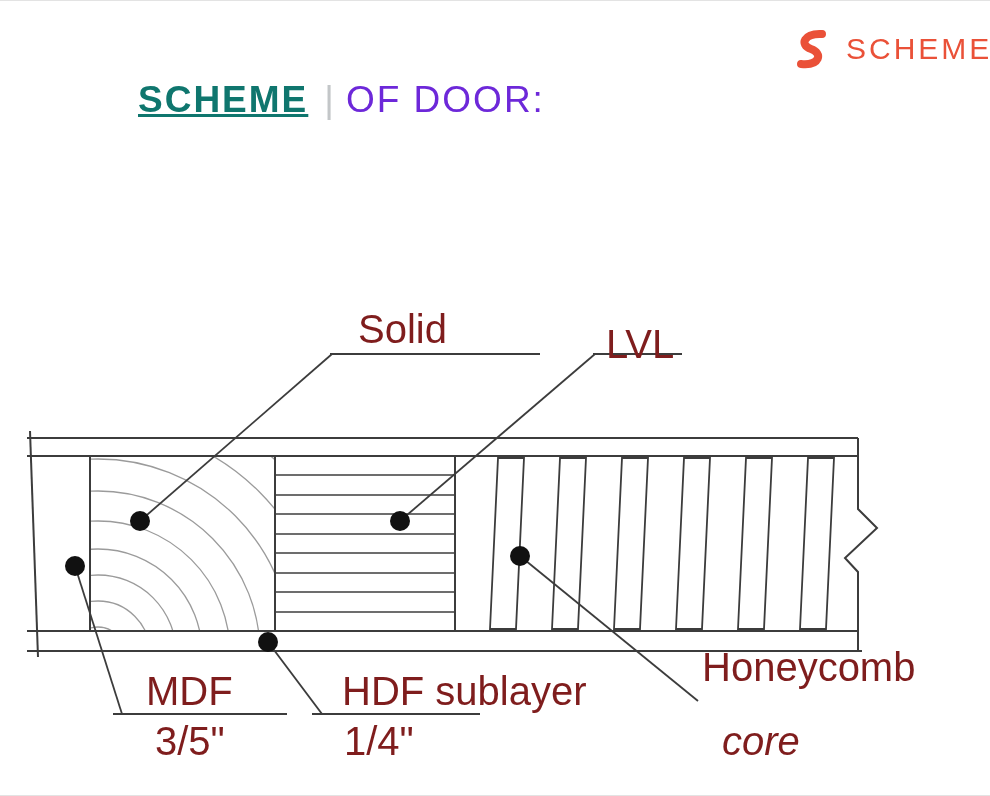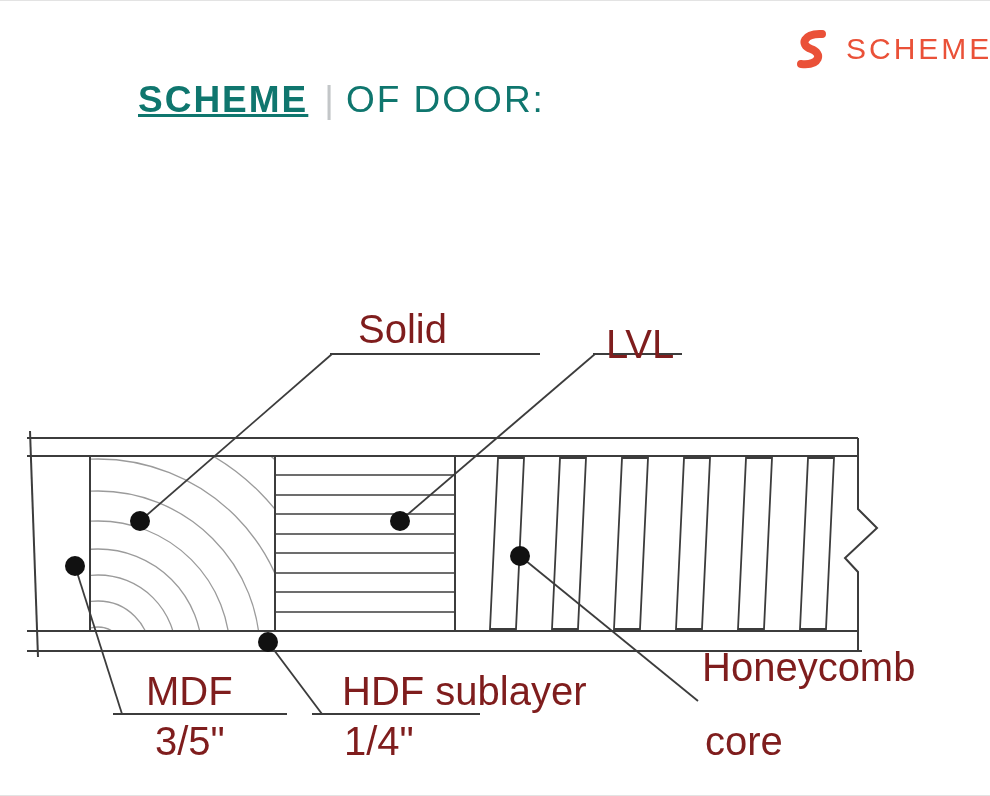--- a/index.html
+++ b/index.html
@@ -8,39 +8,39 @@
     font-family:"Liberation Sans","DejaVu Sans",sans-serif;
     border-top:1px solid #e3e3e3;border-bottom:1px solid #e3e3e3;
     box-sizing:border-box;
   }
   .page-title{
     position:absolute;left:138px;top:78px;
     font-size:37px;white-space:nowrap;
   }
   .page-title .bold{font-weight:700;color:#0f766e;letter-spacing:2px;text-decoration:underline;}
   .page-title .sep{font-weight:300;color:#c3c6c8;margin:0 12px 0 16px;}
-  .page-title .light{font-weight:300;color:#0f766e;letter-spacing:2px;}
+  .page-title .light{font-weight:300;color:#6d28d9;letter-spacing:2px;}
   .brand{
     position:absolute;left:786px;top:24px;display:flex;align-items:center;
   }
   .brand-name{
     font-size:30px;letter-spacing:3px;color:#ea5138;font-weight:400;margin-left:12px;
   }
   .diagram-svg{position:absolute;left:0;top:0;}
   .diagram-label{
     position:absolute;color:#7f1d1d;font-size:40px;font-weight:400;white-space:nowrap;
   }
   .lbl-solid{left:358px;top:306px;}
   .lbl-lvl{left:606px;top:306px;margin-top:15px;}
   .lbl-mdf{left:146px;top:668px;}
   .lbl-mdf-size{left:155px;top:718px;}
   .lbl-hdf{left:342px;top:668px;}
   .lbl-hdf-size{left:344px;top:718px;}
   .lbl-honeycomb{left:702px;top:644px;}
-  .lbl-core{left:705px;top:718px;}
+  .lbl-core{left:722px;top:718px;font-style:italic;}
 </style>
 </head>
 <body>
 
 <div class="page-title">
   <span class="bold">SCHEME</span><span class="sep">|</span><span class="light">OF DOOR:</span>
 </div>
 
 <div class="brand">
   <svg width="48" height="48" viewBox="0 0 48 48">

